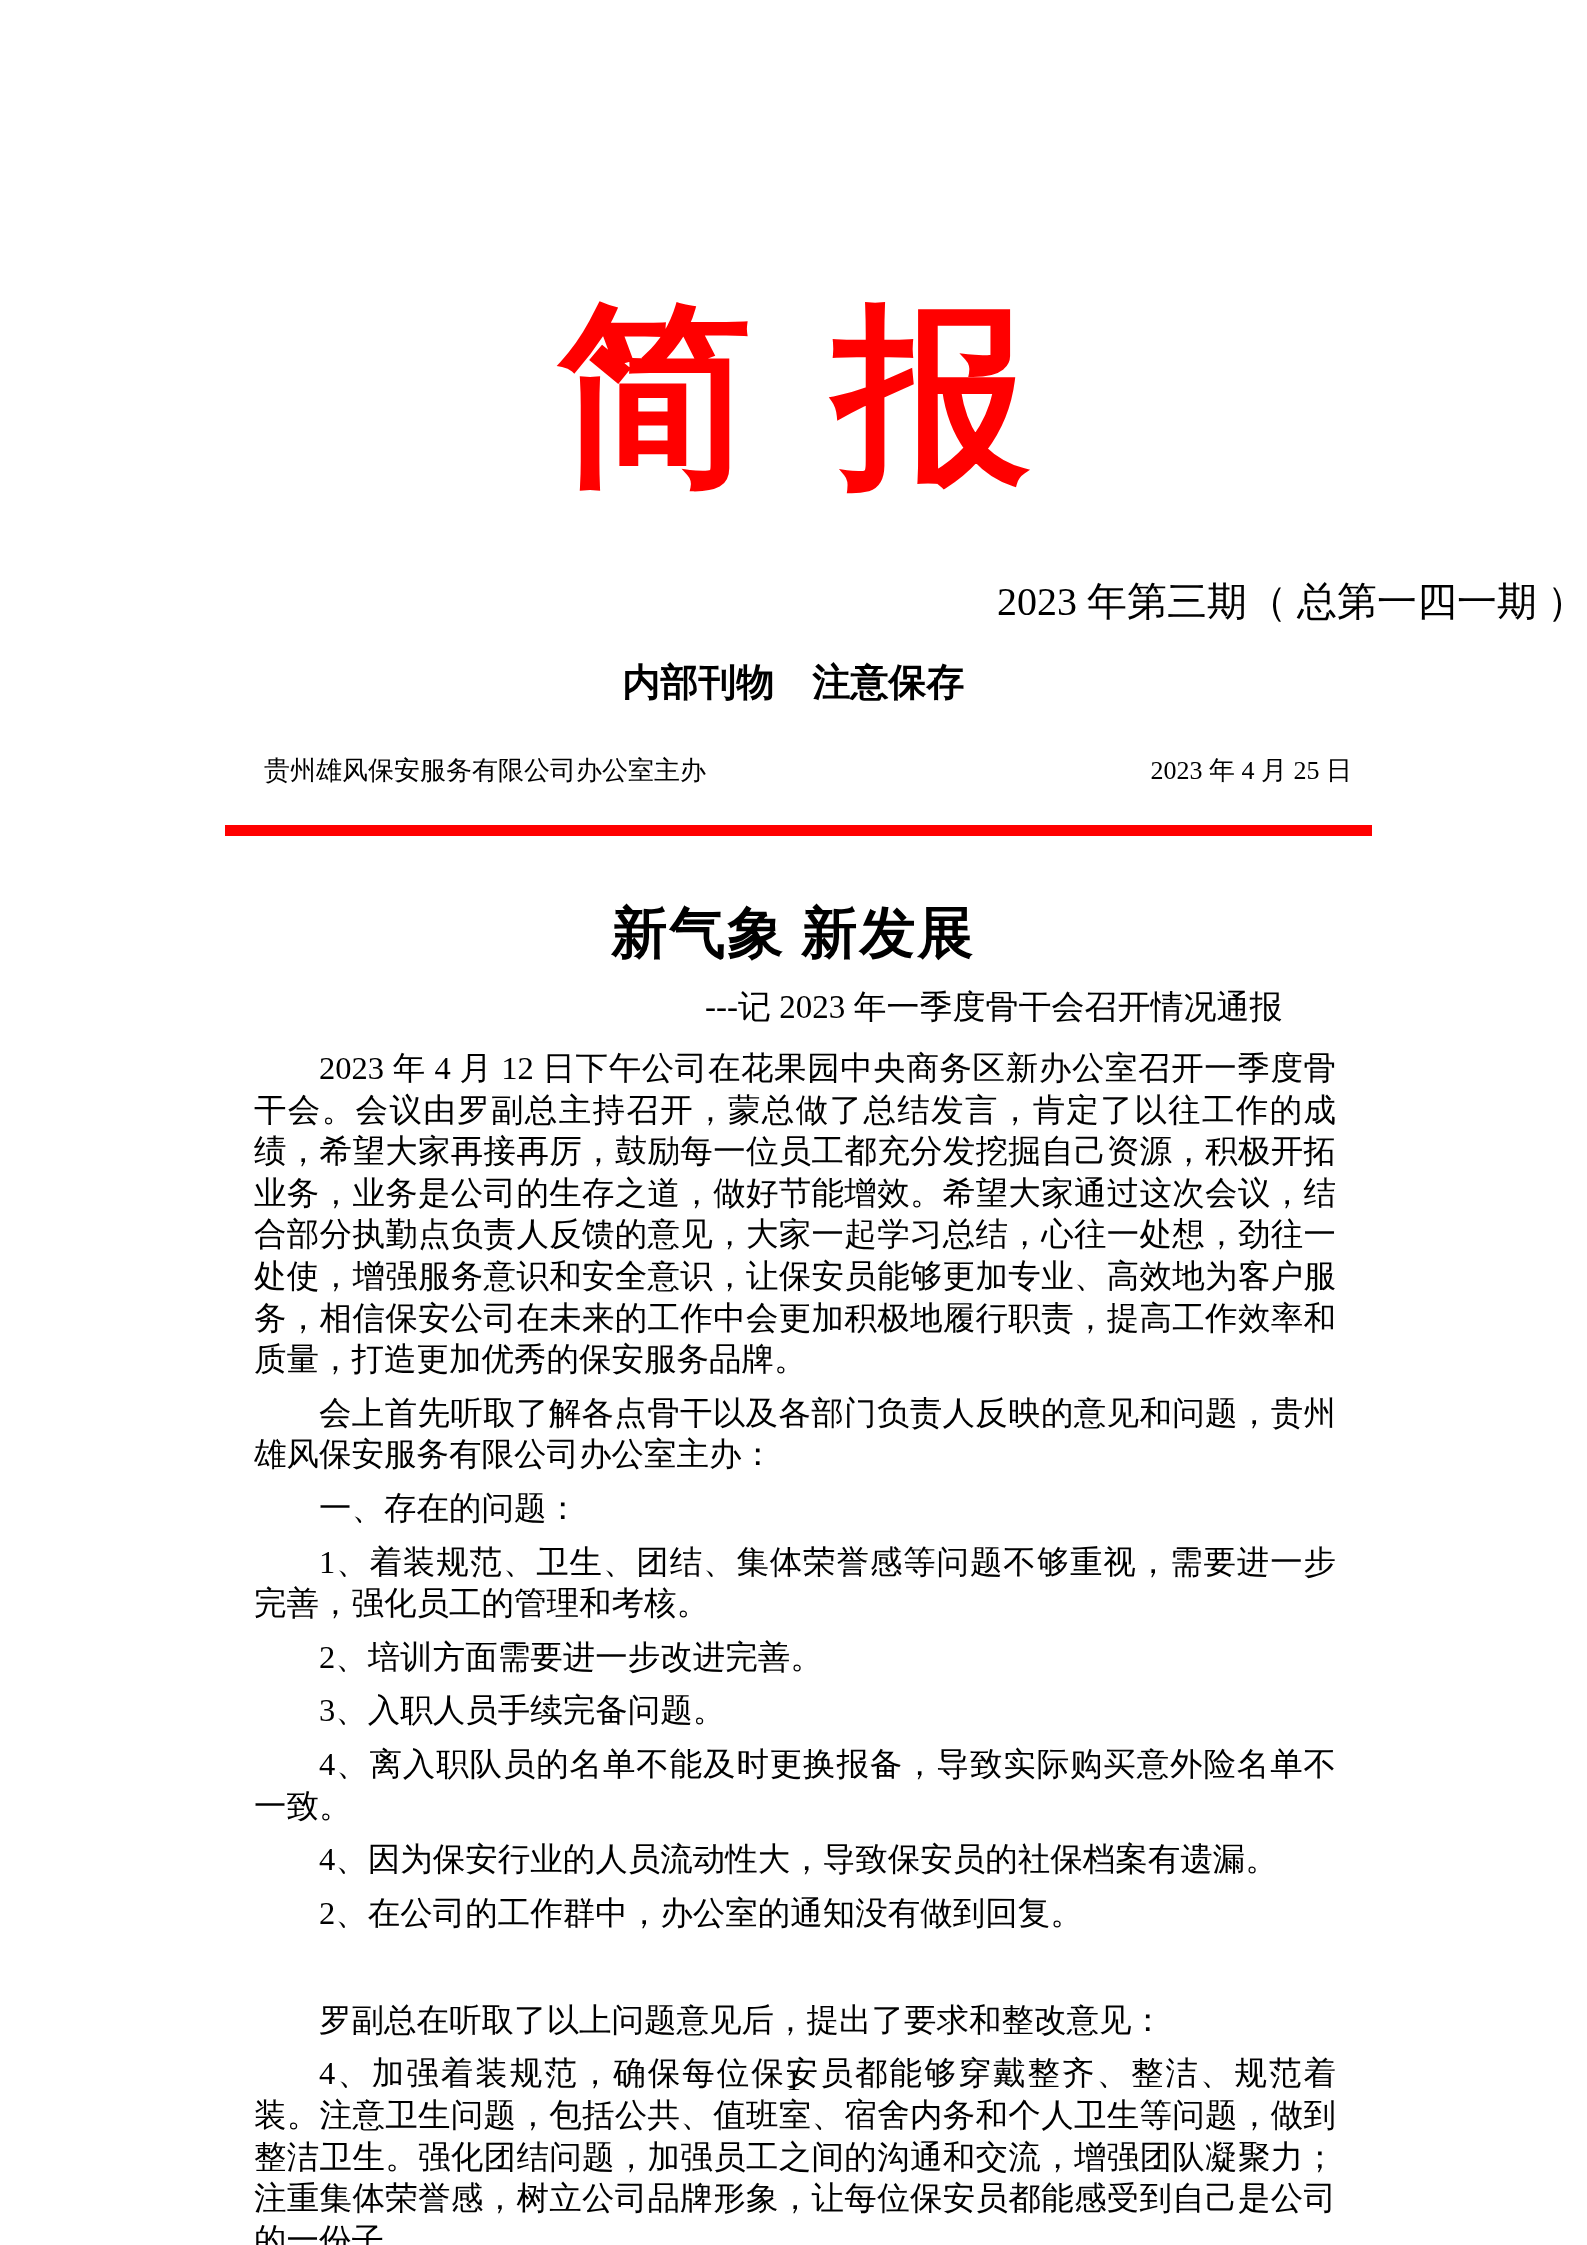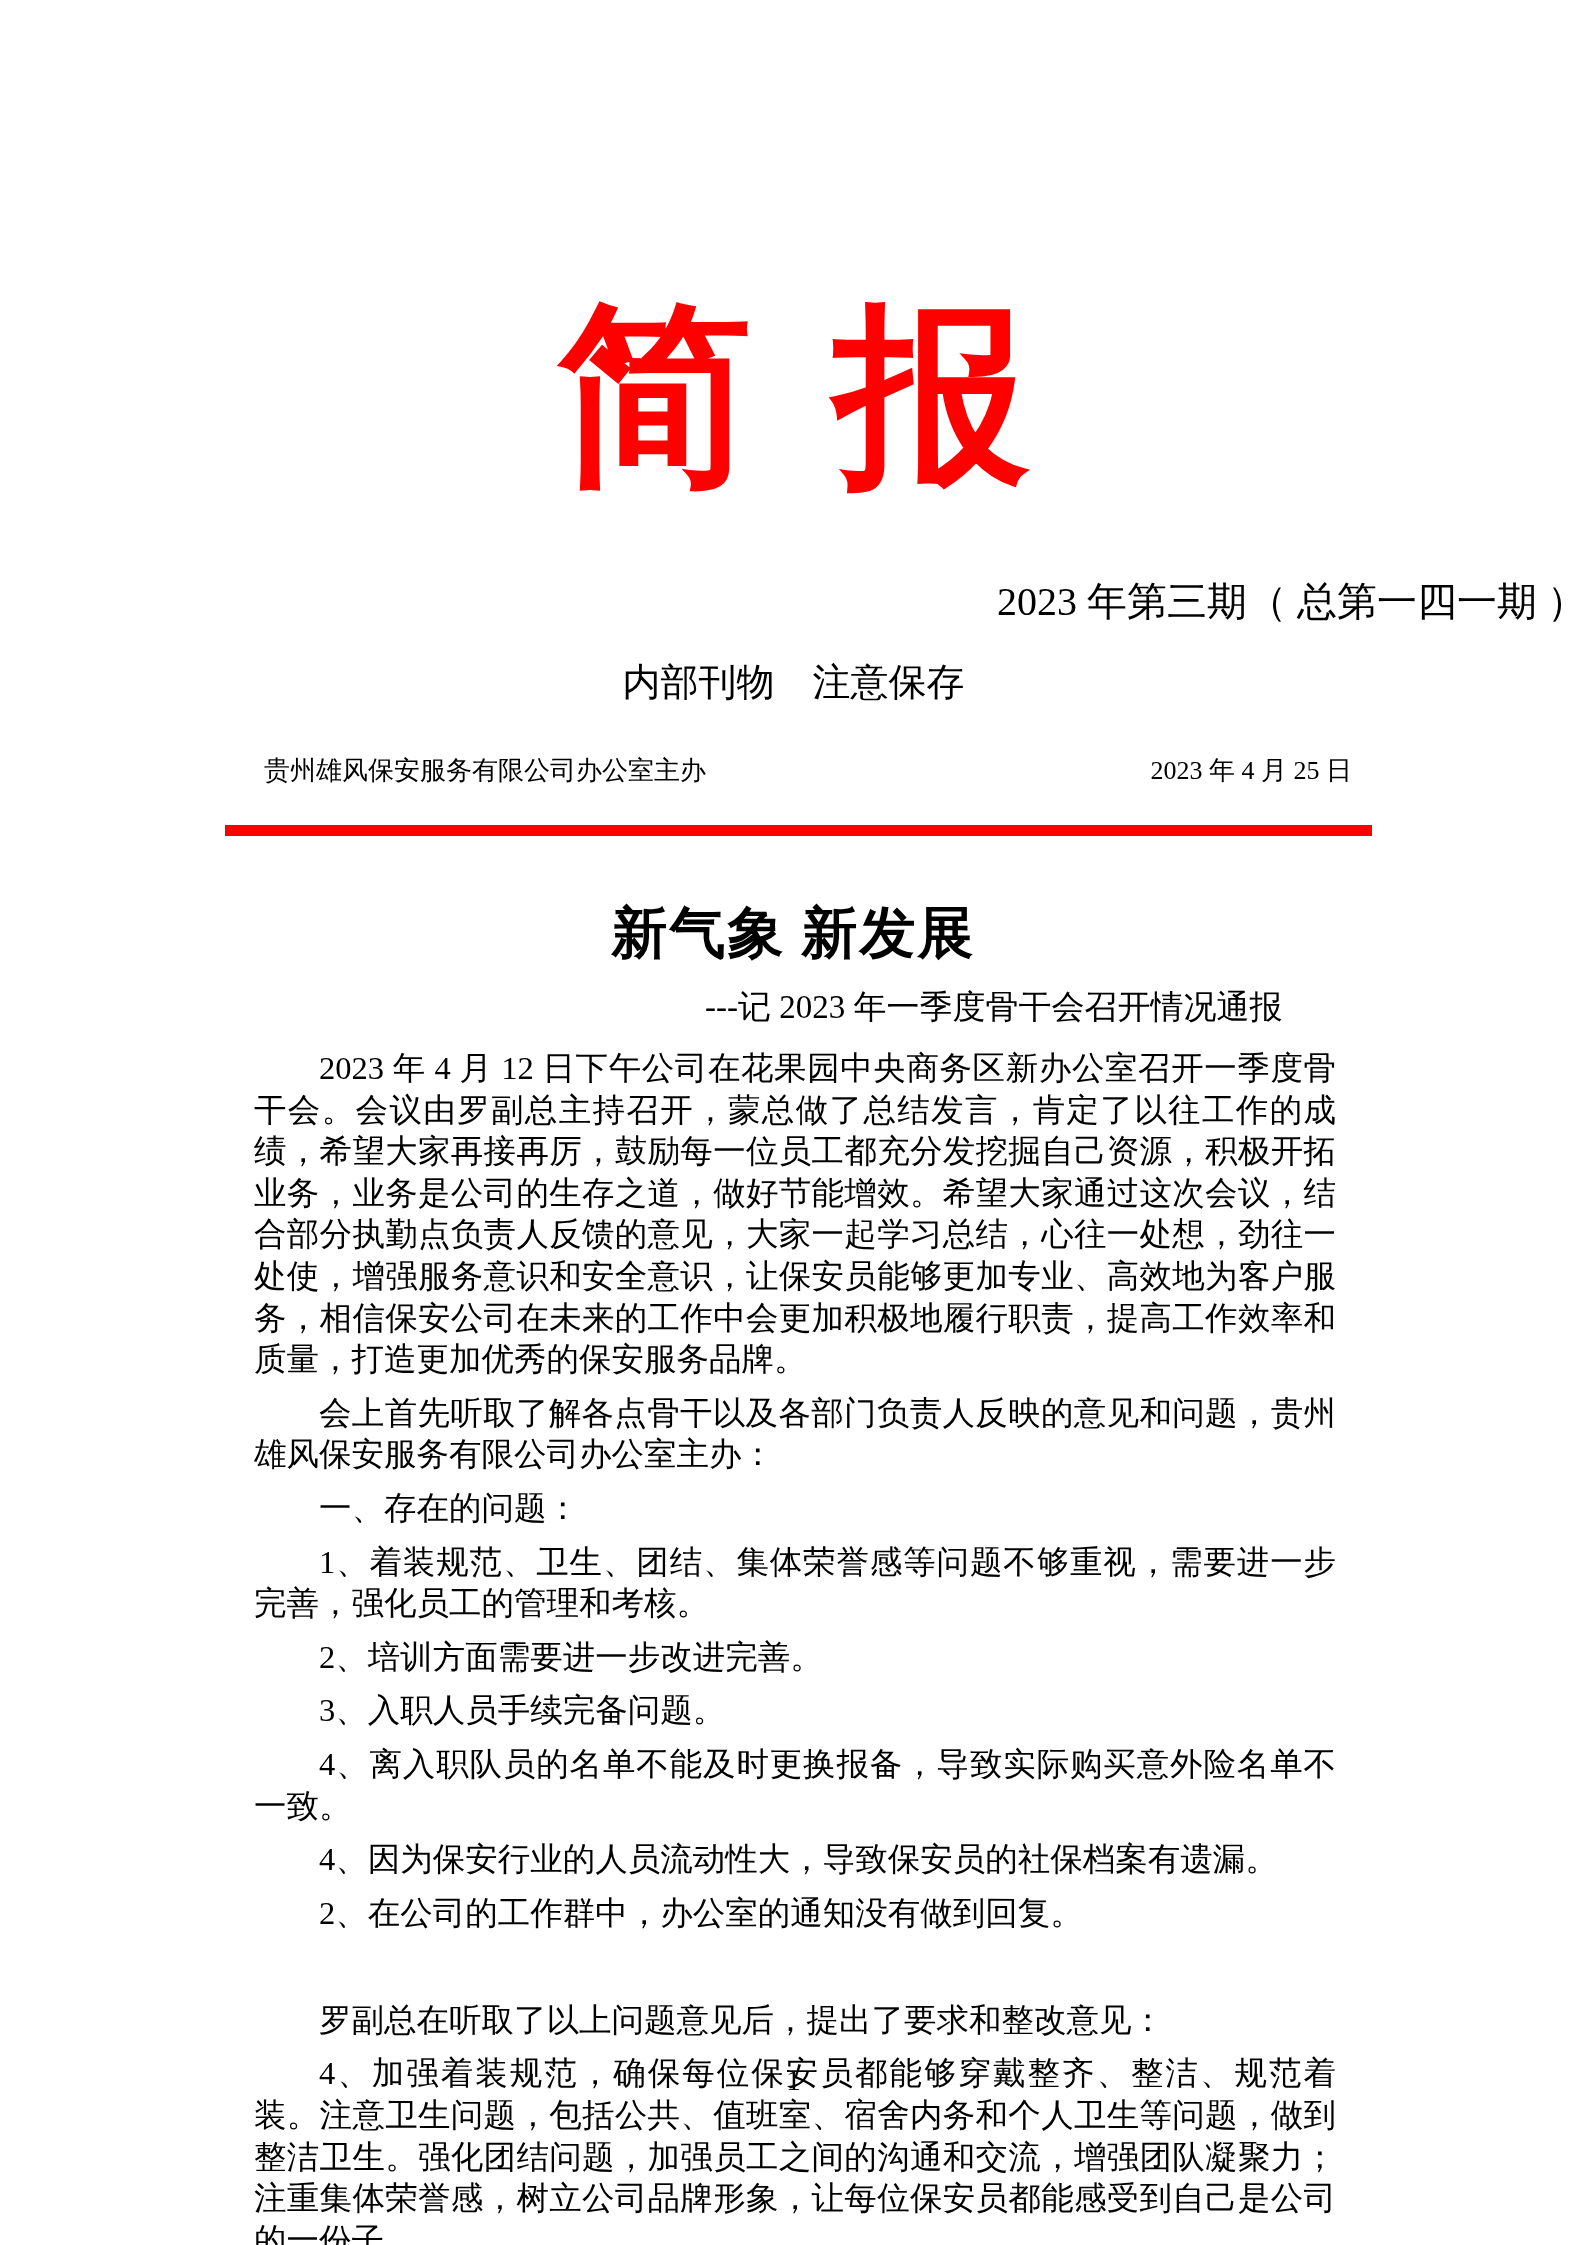--- a/index.html
+++ b/index.html
@@ -42,21 +42,21 @@
     font-size: 40px;
     line-height: 1.2;
   }
   .notice-line {
     position: absolute;
     top: 660px;
     left: 0;
     width: 100%;
     text-align: center;
     font-size: 38px;
-    font-weight: normal;
+    font-weight: bold;
     font-family: "Liberation Sans", "DejaVu Sans", sans-serif;
     line-height: 1.2;
   }
   .publisher-row {
     position: absolute;
     top: 755px;
     left: 242px;
     width: 1110px;
     display: flex;
     justify-content: space-between;

